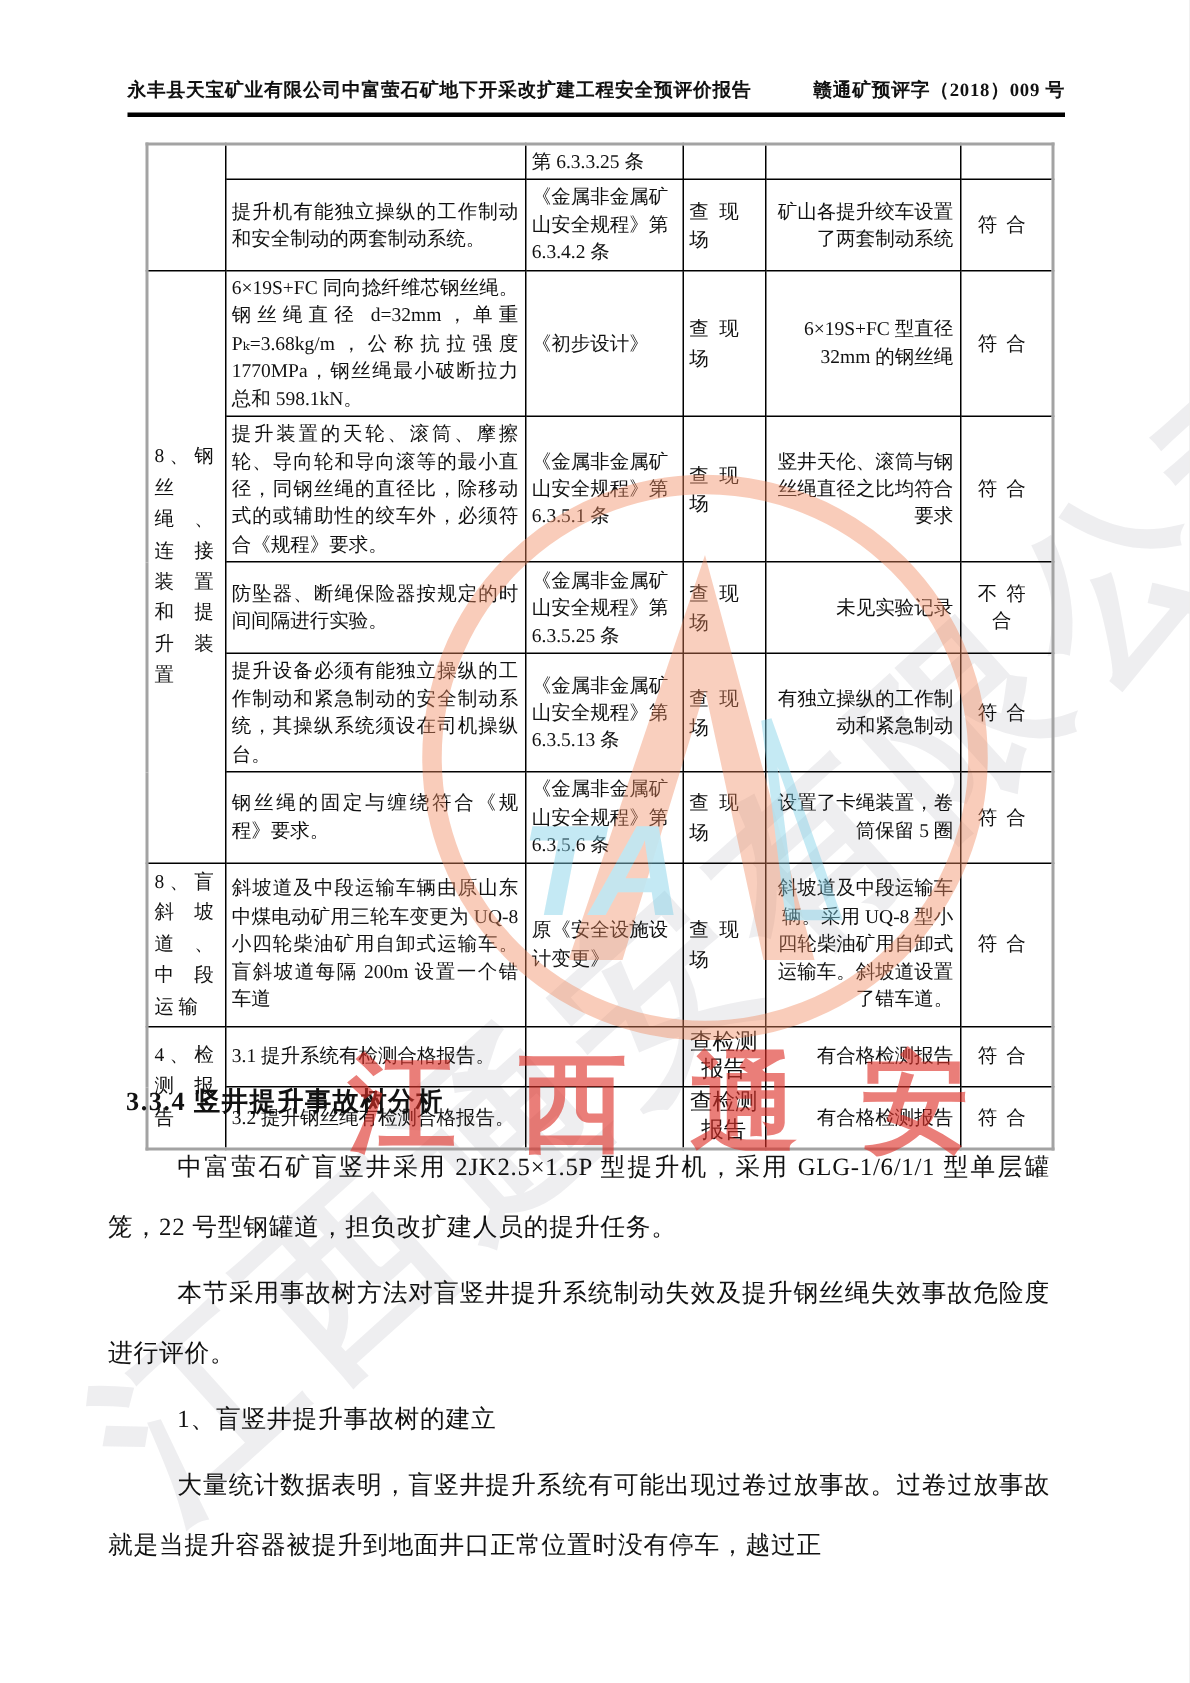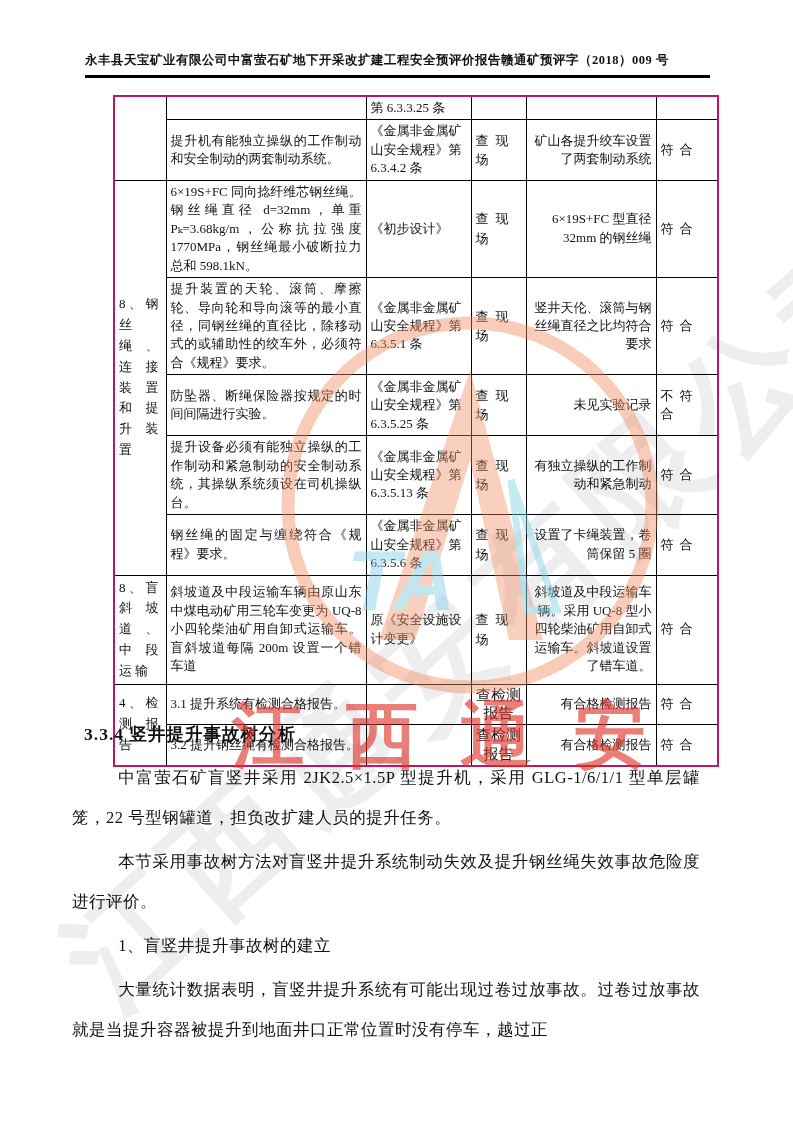--- a/index.html
+++ b/index.html
@@ -8,47 +8,47 @@
     width:793px;height:1122px;
     margin:0 auto;
     background:#ffffff;
     font-family:"Liberation Serif","DejaVu Serif",serif;
     color:#111;
     overflow:hidden;
   }
   
   .hdr{
     position:absolute;left:85px;top:52px;width:625px;
-    display:flex;align-items:flex-end;
+    display:flex;justify-content:space-between;align-items:flex-end;
     font-size:12.5px;font-weight:bold;letter-spacing:.5px;
   }
   .hdr-rule{
     position:absolute;left:85px;top:75px;width:625px;height:3px;background:#000;
   }
   
   table.chk{
     position:absolute;left:97px;top:95px;
     border-collapse:collapse;table-layout:fixed;
     width:604px;
     font-size:13px;line-height:1.42;
   }
-  table.chk{border:2px solid #be185d;margin-left:16px;}
+  table.chk{border:2px solid #a3a3a3;}
   table.chk td{border:1px solid #000;padding:2px 4px;vertical-align:middle;overflow:hidden;}
   col.c-cat{width:52px}col.c-content{width:200px}col.c-basis{width:105px}
   col.c-method{width:55px}col.c-actual{width:130px}col.c-result{width:62px}
   tr.r0{height:22px}tr.r1{height:50px}tr.r2{height:94px}tr.r3{height:90px}
   tr.r4{height:61px}tr.r5{height:75px}tr.r6{height:50px}tr.r7{height:92px}
   tr.r8{height:37px}tr.r9{height:38px}
   td.cat{text-align:justify;text-align-last:left;letter-spacing:3px;padding:2px 3px;line-height:1.6;}
   td.content{text-align:justify;}
   td.basis{text-align:left;padding:2px 5px;}
   td.method{letter-spacing:7px;padding:2px 3px;line-height:1.5;}
   td.method.sm{letter-spacing:0;font-size:15px;line-height:1.25;text-align:center;padding:1px 2px;}
   td.actual{text-align:right;}
-  td.result{letter-spacing:6px;padding:2px 2px;}
+  td.result{text-align:center;letter-spacing:6px;padding:2px 2px;}
   
   .doc-body{
     position:absolute;left:72px;top:722px;width:628px;
   }
   .sec-heading{
     font-size:17.5px;font-weight:bold;margin:0 0 12px 12px;letter-spacing:1px;
   }
   .doc-body p{
     margin:0 0 4px 0;
     font-size:16.5px;line-height:40px;

